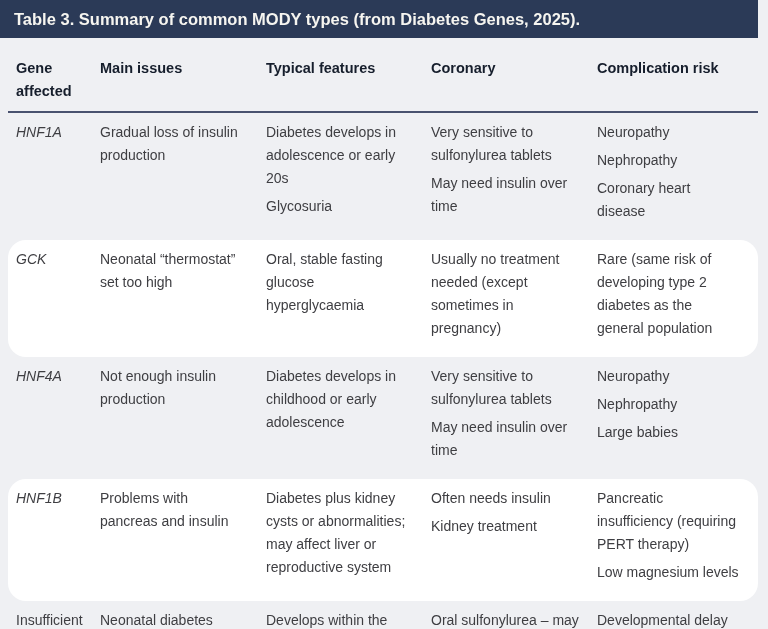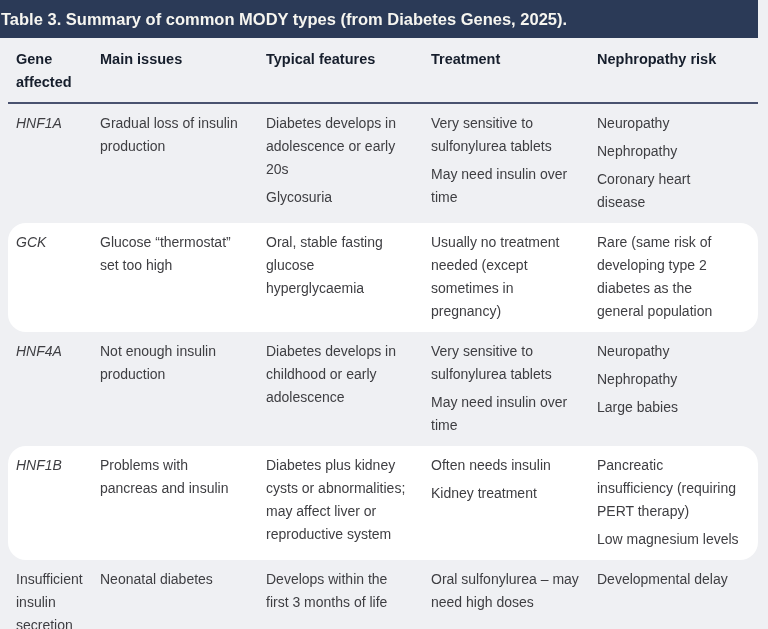--- a/index.html
+++ b/index.html
@@ -9,43 +9,43 @@
     font-family:"Liberation Sans",sans-serif;
     color:#3e3e42;
     -webkit-font-smoothing:antialiased;
   }
   .title-bar{
     box-sizing:border-box;
     width:758px;height:38px;
     background:#2b3a57;
     color:#f6f5f0;
     display:flex;align-items:center;
-    padding-left:1px;
+    padding-left:14px;
     font-size:16.5px;font-weight:bold;
   }
   .grid{
     display:grid;
     grid-template-columns:84px 166px 165px 166px 1fr;
   }
   .header-row{
-    margin:0 10px 0 8px;
+    margin:9px 10px 0 8px;
     padding:10px 0 8px 8px;
     font-size:14.5px;font-weight:bold;
     line-height:23px;
     color:#161e2c;
   }
   .hcell{padding-right:14px;}
   .rule{
     border:none;height:0;
     border-top:2px solid #49526f;
     margin:0 10px 0 8px;
   }
   .row{
     margin:0 10px 0 8px;
-    padding:8px 0 4px 8px;
+    padding:8px 0 12px 8px;
     font-size:14px;
     line-height:23px;
   }
   .row.white{background:#ffffff;border-radius:18px;}
   .cell{padding-right:18px;}
   .cell p{margin:0 0 5px 0;}
   .gene{padding-right:6px;}
   .italic{font-style:italic;}
   .bottom-rule{margin-top:2px;}
 </style>
@@ -54,22 +54,22 @@
 
 <div>
   <div class="title-bar">
     <span>Table 3. Summary of common MODY types (from Diabetes Genes, 2025).</span>
   </div>
 
   <div class="grid header-row" id="header-row">
       <div class="hcell">Gene affected</div>
       <div class="hcell">Main issues</div>
       <div class="hcell">Typical features</div>
-      <div class="hcell">Treatment</div>
-      <div class="hcell">Nephropathy risk</div>
+      <div class="hcell">Coronary</div>
+      <div class="hcell">Complication risk</div>
     </div>
   <hr class="rule">
 
   <div id="table-rows">
       <div class="grid row">
         <div class="cell gene italic">HNF1A</div>
         <div class="cell">
           <p>Gradual loss of insulin production</p>
         </div>
         <div class="cell">
@@ -82,21 +82,21 @@
         </div>
         <div class="cell">
           <p>Neuropathy</p>
           <p>Nephropathy</p>
           <p>Coronary heart disease</p>
         </div>
       </div>
       <div class="grid row white">
         <div class="cell gene italic">GCK</div>
         <div class="cell">
-          <p>Glucose “thermostat” set too high</p>
+          <p>Neonatal “thermostat” set too high</p>
         </div>
         <div class="cell">
           <p>Oral, stable fasting glucose hyperglycaemia</p>
         </div>
         <div class="cell">
           <p>Usually no treatment needed (except sometimes in pregnancy)</p>
         </div>
         <div class="cell">
           <p>Rare (same risk of developing type 2 diabetes as the general population</p>
         </div>

